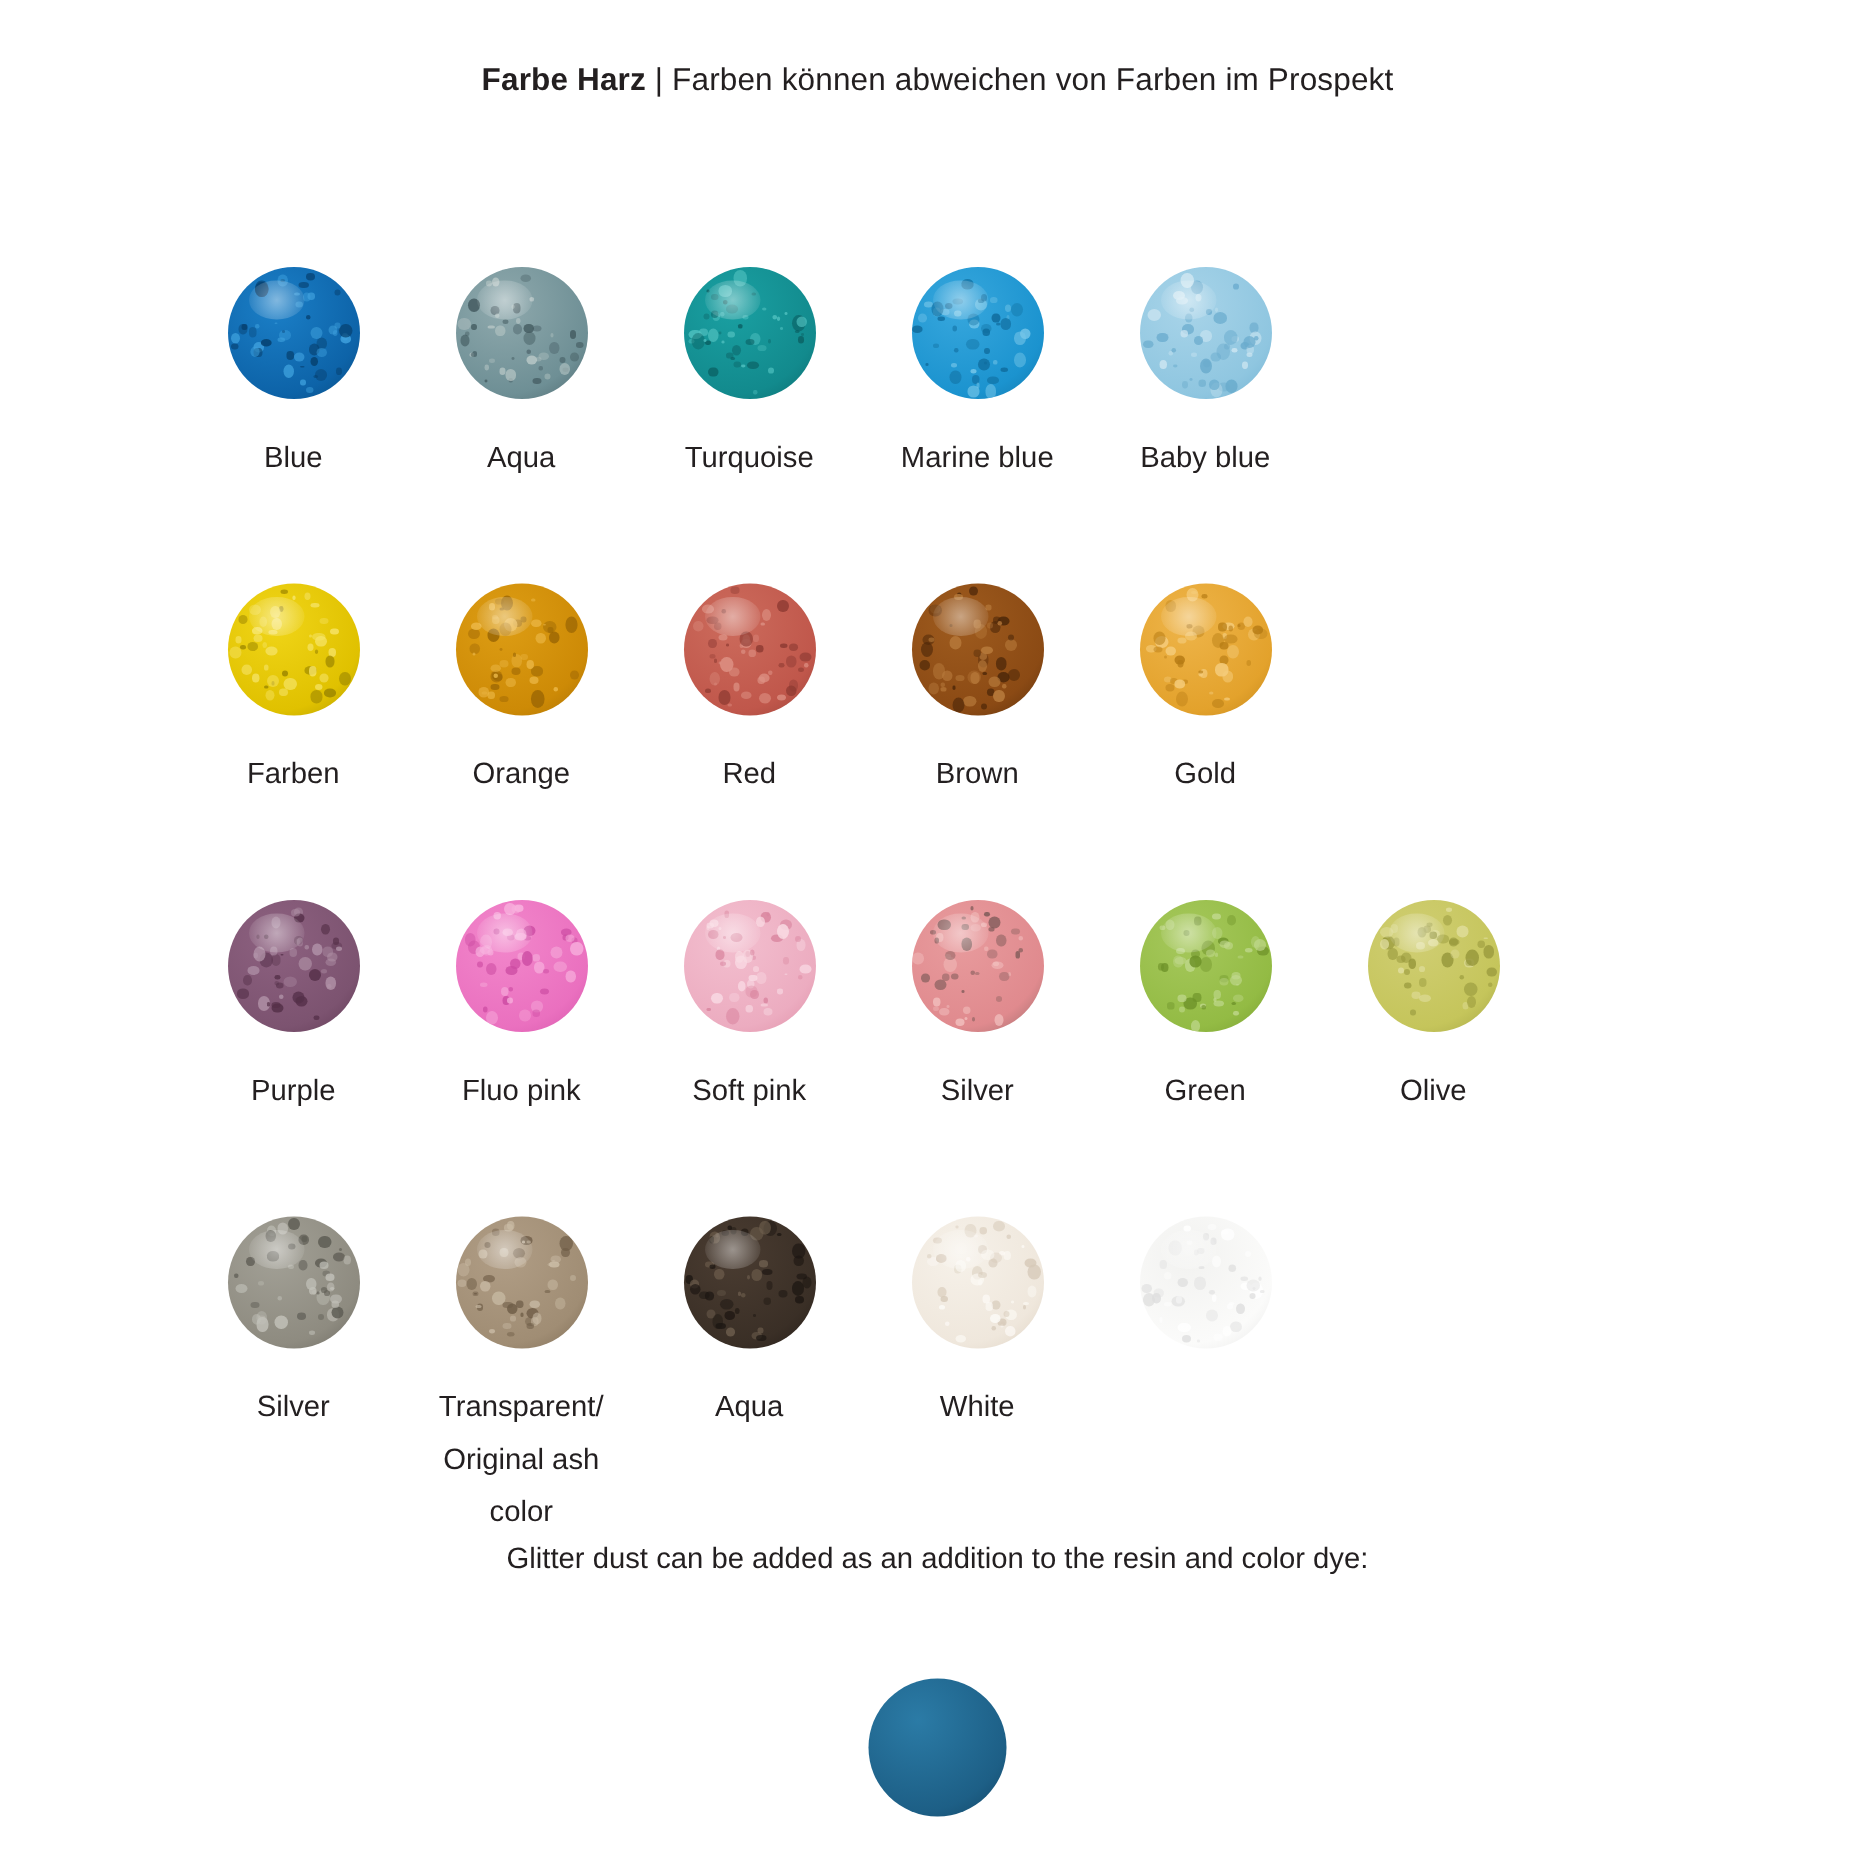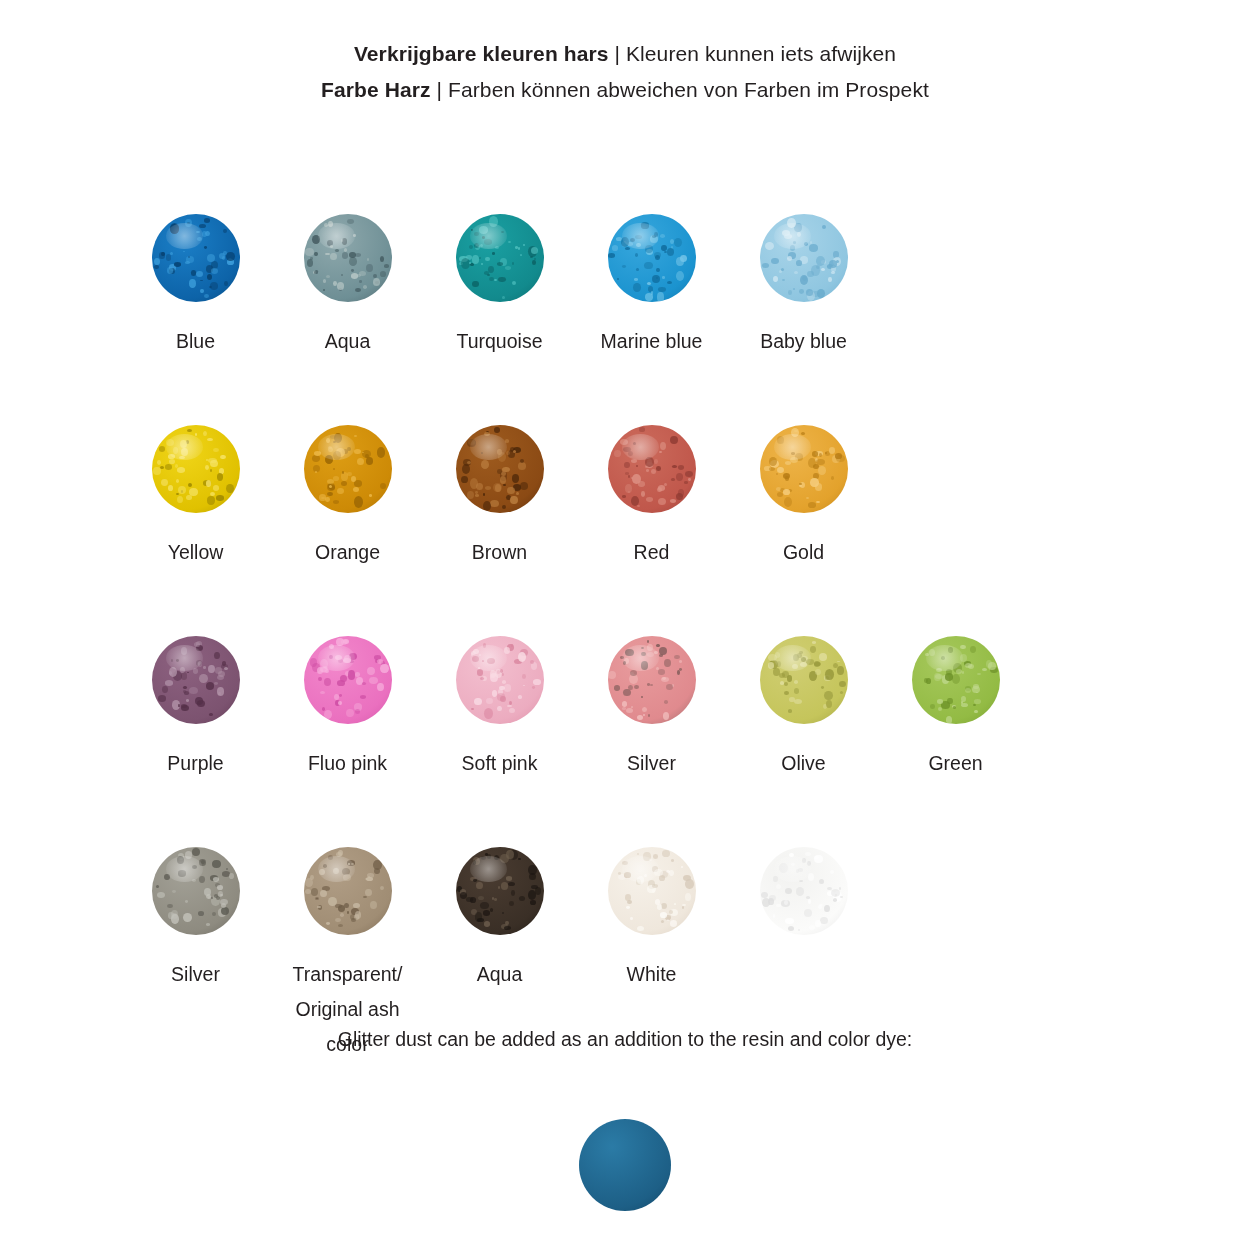--- a/index.html
+++ b/index.html
@@ -100,23 +100,20 @@
     height: 92px;
     border-radius: 50%;
     position: relative;
     overflow: hidden;
   }
 </style>
 </head>
 <body>
 
 <div class="header">
-  <div class="header-line">
-    <span class="bold">Verkrijgbare kleuren hars</span><span class="sep"> | </span><span>Kleuren kunnen iets afwijken</span>
-  </div>
   <div class="header-line">
     <span class="bold">Farbe Harz</span><span class="sep"> | </span><span>Farben können abweichen von Farben im Prospekt</span>
   </div>
 </div>
 
 <div class="grid">
   <div class="row" id="row-0">
       <div class="cell">
         <div class="swatch-wrap">
           <div class="swatch" style="background: radial-gradient(circle at 36% 30%, rgb(27, 127, 199), rgb(13, 99, 168) 70%, rgb(6, 64, 111) 112%);">
@@ -435,21 +432,21 @@
             <span class="speck" style="width: 8.9px; height: 8.6px; left: 37.7px; top: 62.6px; background: rgb(246, 228, 105); opacity: 0.68;"></span>
             <span class="speck" style="width: 5.9px; height: 7.1px; left: 25.3px; top: 70.8px; background: rgb(246, 228, 105); opacity: 0.45;"></span>
             <span class="speck" style="width: 7.9px; height: 9.5px; left: 74.4px; top: 58.9px; background: rgb(156, 135, 0); opacity: 0.62;"></span>
             <span class="speck" style="width: 5.9px; height: 3.8px; left: 27.2px; top: 30.5px; background: rgb(246, 228, 105); opacity: 0.8;"></span>
             <span class="speck" style="width: 7.3px; height: 8.9px; left: 28.3px; top: 14.5px; background: rgb(246, 228, 105); opacity: 0.6;"></span>
             <span class="speck" style="width: 6.7px; height: 4.7px; left: 16.9px; top: 29px; background: rgb(246, 228, 105); opacity: 0.85;"></span>
             <span class="speck" style="width: 5.2px; height: 3.3px; left: 35.6px; top: 4.1px; background: rgb(156, 135, 0); opacity: 0.72;"></span>
             <span class="speck" style="width: 36.96px; height: 26.4px; left: 14.08px; top: 8.8px; background: radial-gradient(circle, rgba(255, 255, 255, 0.45), rgba(255, 255, 255, 0));"></span>
           </div>
         </div>
-        <div class="label">Yellow</div>
+        <div class="label">Farben</div>
       </div>
       <div class="cell">
         <div class="swatch-wrap">
           <div class="swatch" style="background: radial-gradient(circle at 36% 30%, rgb(221, 157, 20), rgb(205, 138, 6) 70%, rgb(154, 101, 4) 112%);">
             <span class="speck" style="width: 8.8px; height: 8.1px; left: 58.9px; top: 24.6px; background: rgb(154, 101, 4); opacity: 0.45;"></span>
             <span class="speck" style="width: 4.2px; height: 4.8px; left: 21.9px; top: 71.8px; background: rgb(236, 184, 72); opacity: 0.64;"></span>
             <span class="speck" style="width: 2.8px; height: 1.8px; left: 58px; top: 26.6px; background: rgb(236, 184, 72); opacity: 0.56;"></span>
             <span class="speck" style="width: 8.8px; height: 11px; left: 73.2px; top: 21.8px; background: rgb(154, 101, 4); opacity: 0.73;"></span>
             <span class="speck" style="width: 8.5px; height: 6.4px; left: 50.1px; top: 55.3px; background: rgb(154, 101, 4); opacity: 0.56;"></span>
             <span class="speck" style="width: 7px; height: 7.7px; left: 9.5px; top: 39.5px; background: rgb(154, 101, 4); opacity: 0.4;"></span>
@@ -493,20 +490,74 @@
             <span class="speck" style="width: 5.8px; height: 5.9px; left: 76.8px; top: 58.1px; background: rgb(154, 101, 4); opacity: 0.48;"></span>
             <span class="speck" style="width: 4.3px; height: 4.3px; left: 43.9px; top: 46.7px; background: rgb(236, 184, 72); opacity: 0.38;"></span>
             <span class="speck" style="width: 3.7px; height: 4.4px; left: 43.9px; top: 21.9px; background: rgb(154, 101, 4); opacity: 0.58;"></span>
             <span class="speck" style="width: 36.96px; height: 26.4px; left: 14.08px; top: 8.8px; background: radial-gradient(circle, rgba(255, 255, 255, 0.45), rgba(255, 255, 255, 0));"></span>
           </div>
         </div>
         <div class="label">Orange</div>
       </div>
       <div class="cell">
         <div class="swatch-wrap">
+          <div class="swatch" style="background: radial-gradient(circle at 36% 30%, rgb(204, 107, 92), rgb(192, 87, 75) 70%, rgb(141, 58, 50) 112%);">
+            <span class="speck" style="width: 3px; height: 3.5px; left: 25px; top: 16.5px; background: rgb(141, 58, 50); opacity: 0.72;"></span>
+            <span class="speck" style="width: 4.6px; height: 5px; left: 49.6px; top: 62.4px; background: rgb(221, 145, 132); opacity: 0.69;"></span>
+            <span class="speck" style="width: 6.1px; height: 4.3px; left: 31.5px; top: 2.3px; background: rgb(141, 58, 50); opacity: 0.4;"></span>
+            <span class="speck" style="width: 7.6px; height: 8px; left: 68.4px; top: 48.2px; background: rgb(141, 58, 50); opacity: 0.47;"></span>
+            <span class="speck" style="width: 7.9px; height: 5.4px; left: 38.1px; top: 71.8px; background: rgb(221, 145, 132); opacity: 0.53;"></span>
+            <span class="speck" style="width: 7.4px; height: 4.9px; left: 15.8px; top: 21.7px; background: rgb(141, 58, 50); opacity: 0.47;"></span>
+            <span class="speck" style="width: 8.1px; height: 6.4px; left: 77.6px; top: 46.1px; background: rgb(141, 58, 50); opacity: 0.65;"></span>
+            <span class="speck" style="width: 5px; height: 3.4px; left: 64.4px; top: 39.5px; background: rgb(141, 58, 50); opacity: 0.83;"></span>
+            <span class="speck" style="width: 6.7px; height: 7px; left: 68.8px; top: 68.2px; background: rgb(141, 58, 50); opacity: 0.73;"></span>
+            <span class="speck" style="width: 7.6px; height: 6.8px; left: 38px; top: 36.5px; background: rgb(221, 145, 132); opacity: 0.78;"></span>
+            <span class="speck" style="width: 5.2px; height: 5.4px; left: 20.8px; top: 25.7px; background: rgb(141, 58, 50); opacity: 0.43;"></span>
+            <span class="speck" style="width: 2px; height: 1.6px; left: 28.2px; top: 40.1px; background: rgb(141, 58, 50); opacity: 0.68;"></span>
+            <span class="speck" style="width: 2.7px; height: 2.2px; left: 29.8px; top: 80.1px; background: rgb(221, 145, 132); opacity: 0.45;"></span>
+            <span class="speck" style="width: 6.5px; height: 5.4px; left: 30.7px; top: 56.4px; background: rgb(221, 145, 132); opacity: 0.55;"></span>
+            <span class="speck" style="width: 3px; height: 3px; left: 37.1px; top: 39.7px; background: rgb(221, 145, 132); opacity: 0.58;"></span>
+            <span class="speck" style="width: 4px; height: 3.9px; left: 63.7px; top: 52.5px; background: rgb(141, 58, 50); opacity: 0.6;"></span>
+            <span class="speck" style="width: 7.4px; height: 5.6px; left: 50px; top: 60px; background: rgb(221, 145, 132); opacity: 0.76;"></span>
+            <span class="speck" style="width: 5.7px; height: 3.9px; left: 23.6px; top: 34.1px; background: rgb(221, 145, 132); opacity: 0.78;"></span>
+            <span class="speck" style="width: 6.4px; height: 5.2px; left: 70.3px; top: 39.6px; background: rgb(141, 58, 50); opacity: 0.62;"></span>
+            <span class="speck" style="width: 6.9px; height: 6.7px; left: 6.4px; top: 25.1px; background: rgb(221, 145, 132); opacity: 0.38;"></span>
+            <span class="speck" style="width: 3.4px; height: 2.9px; left: 38.6px; top: 43.7px; background: rgb(221, 145, 132); opacity: 0.67;"></span>
+            <span class="speck" style="width: 8.1px; height: 9.5px; left: 23.4px; top: 71.4px; background: rgb(141, 58, 50); opacity: 0.72;"></span>
+            <span class="speck" style="width: 3.7px; height: 2.5px; left: 14.5px; top: 70.1px; background: rgb(141, 58, 50); opacity: 0.71;"></span>
+            <span class="speck" style="width: 4.8px; height: 4.4px; left: 48.6px; top: 41.3px; background: rgb(141, 58, 50); opacity: 0.82;"></span>
+            <span class="speck" style="width: 5.1px; height: 6.2px; left: 39.9px; top: 33.7px; background: rgb(221, 145, 132); opacity: 0.66;"></span>
+            <span class="speck" style="width: 2.7px; height: 2.7px; left: 20px; top: 50.3px; background: rgb(141, 58, 50); opacity: 0.57;"></span>
+            <span class="speck" style="width: 8.9px; height: 10.2px; left: 24.7px; top: 48.7px; background: rgb(221, 145, 132); opacity: 0.85;"></span>
+            <span class="speck" style="width: 8.2px; height: 7.2px; left: 50px; top: 72.8px; background: rgb(221, 145, 132); opacity: 0.6;"></span>
+            <span class="speck" style="width: 2.1px; height: 2px; left: 23.8px; top: 51.8px; background: rgb(221, 145, 132); opacity: 0.58;"></span>
+            <span class="speck" style="width: 3.5px; height: 2.7px; left: 76.5px; top: 56.4px; background: rgb(141, 58, 50); opacity: 0.57;"></span>
+            <span class="speck" style="width: 4px; height: 4.5px; left: 46.1px; top: 34.1px; background: rgb(221, 145, 132); opacity: 0.36;"></span>
+            <span class="speck" style="width: 8.3px; height: 9.9px; left: 37.9px; top: 31.7px; background: rgb(141, 58, 50); opacity: 0.62;"></span>
+            <span class="speck" style="width: 4.5px; height: 5.5px; left: 33.4px; top: 66.3px; background: rgb(221, 145, 132); opacity: 0.72;"></span>
+            <span class="speck" style="width: 2.7px; height: 3px; left: 56.6px; top: 57.8px; background: rgb(221, 145, 132); opacity: 0.57;"></span>
+            <span class="speck" style="width: 8.7px; height: 6.3px; left: 12.3px; top: 13.6px; background: rgb(221, 145, 132); opacity: 0.7;"></span>
+            <span class="speck" style="width: 2.5px; height: 2.3px; left: 51.7px; top: 25.5px; background: rgb(221, 145, 132); opacity: 0.79;"></span>
+            <span class="speck" style="width: 6.1px; height: 7.9px; left: 52.2px; top: 17.2px; background: rgb(221, 145, 132); opacity: 0.64;"></span>
+            <span class="speck" style="width: 2.5px; height: 2.9px; left: 80.9px; top: 53.4px; background: rgb(221, 145, 132); opacity: 0.71;"></span>
+            <span class="speck" style="width: 4.3px; height: 2.9px; left: 17.3px; top: 47.3px; background: rgb(141, 58, 50); opacity: 0.36;"></span>
+            <span class="speck" style="width: 2.1px; height: 2.5px; left: 20px; top: 65.9px; background: rgb(221, 145, 132); opacity: 0.36;"></span>
+            <span class="speck" style="width: 6.7px; height: 8.1px; left: 70.1px; top: 63.7px; background: rgb(141, 58, 50); opacity: 0.43;"></span>
+            <span class="speck" style="width: 7.2px; height: 9.3px; left: 17.3px; top: 58.6px; background: rgb(221, 145, 132); opacity: 0.35;"></span>
+            <span class="speck" style="width: 6.7px; height: 4.4px; left: 62.3px; top: 73.6px; background: rgb(221, 145, 132); opacity: 0.77;"></span>
+            <span class="speck" style="width: 5.3px; height: 6px; left: 16.9px; top: 37.2px; background: rgb(141, 58, 50); opacity: 0.49;"></span>
+            <span class="speck" style="width: 5.6px; height: 5px; left: 43.4px; top: 43.5px; background: rgb(221, 145, 132); opacity: 0.6;"></span>
+            <span class="speck" style="width: 8px; height: 8.5px; left: 62.1px; top: 10.5px; background: rgb(141, 58, 50); opacity: 0.8;"></span>
+            <span class="speck" style="width: 36.96px; height: 26.4px; left: 14.08px; top: 8.8px; background: radial-gradient(circle, rgba(255, 255, 255, 0.45), rgba(255, 255, 255, 0));"></span>
+          </div>
+        </div>
+        <div class="label">Red</div>
+      </div>
+      <div class="cell">
+        <div class="swatch-wrap">
           <div class="swatch" style="background: radial-gradient(circle at 36% 30%, rgb(158, 91, 30), rgb(139, 74, 20) 70%, rgb(75, 38, 8) 112%);">
             <span class="speck" style="width: 7.1px; height: 8.4px; left: 56px; top: 49.3px; background: rgb(75, 38, 8); opacity: 0.73;"></span>
             <span class="speck" style="width: 4.3px; height: 3.4px; left: 49px; top: 14.3px; background: rgb(185, 124, 61); opacity: 0.65;"></span>
             <span class="speck" style="width: 2.6px; height: 2.4px; left: 27px; top: 68.2px; background: rgb(75, 38, 8); opacity: 0.8;"></span>
             <span class="speck" style="width: 7.9px; height: 10.2px; left: 44.1px; top: 45.9px; background: rgb(75, 38, 8); opacity: 0.38;"></span>
             <span class="speck" style="width: 8.8px; height: 7px; left: 57.1px; top: 59px; background: rgb(75, 38, 8); opacity: 0.82;"></span>
             <span class="speck" style="width: 7.6px; height: 7.9px; left: 20px; top: 57.6px; background: rgb(185, 124, 61); opacity: 0.6;"></span>
             <span class="speck" style="width: 5.1px; height: 4.7px; left: 45.4px; top: 46.1px; background: rgb(185, 124, 61); opacity: 0.63;"></span>
             <span class="speck" style="width: 6px; height: 6.4px; left: 38.2px; top: 1.6px; background: rgb(75, 38, 8); opacity: 0.72;"></span>
             <span class="speck" style="width: 8.7px; height: 7.3px; left: 34.9px; top: 74.5px; background: rgb(185, 124, 61); opacity: 0.66;"></span>
@@ -547,74 +598,20 @@
             <span class="speck" style="width: 2.5px; height: 2.5px; left: 47.8px; top: 58.7px; background: rgb(75, 38, 8); opacity: 0.78;"></span>
             <span class="speck" style="width: 3.5px; height: 3.5px; left: 57.3px; top: 24.5px; background: rgb(185, 124, 61); opacity: 0.76;"></span>
             <span class="speck" style="width: 9px; height: 8.6px; left: 11.2px; top: 13.9px; background: rgb(75, 38, 8); opacity: 0.38;"></span>
             <span class="speck" style="width: 36.96px; height: 26.4px; left: 14.08px; top: 8.8px; background: radial-gradient(circle, rgba(255, 255, 255, 0.45), rgba(255, 255, 255, 0));"></span>
           </div>
         </div>
         <div class="label">Brown</div>
       </div>
       <div class="cell">
         <div class="swatch-wrap">
-          <div class="swatch" style="background: radial-gradient(circle at 36% 30%, rgb(204, 107, 92), rgb(192, 87, 75) 70%, rgb(141, 58, 50) 112%);">
-            <span class="speck" style="width: 3px; height: 3.5px; left: 25px; top: 16.5px; background: rgb(141, 58, 50); opacity: 0.72;"></span>
-            <span class="speck" style="width: 4.6px; height: 5px; left: 49.6px; top: 62.4px; background: rgb(221, 145, 132); opacity: 0.69;"></span>
-            <span class="speck" style="width: 6.1px; height: 4.3px; left: 31.5px; top: 2.3px; background: rgb(141, 58, 50); opacity: 0.4;"></span>
-            <span class="speck" style="width: 7.6px; height: 8px; left: 68.4px; top: 48.2px; background: rgb(141, 58, 50); opacity: 0.47;"></span>
-            <span class="speck" style="width: 7.9px; height: 5.4px; left: 38.1px; top: 71.8px; background: rgb(221, 145, 132); opacity: 0.53;"></span>
-            <span class="speck" style="width: 7.4px; height: 4.9px; left: 15.8px; top: 21.7px; background: rgb(141, 58, 50); opacity: 0.47;"></span>
-            <span class="speck" style="width: 8.1px; height: 6.4px; left: 77.6px; top: 46.1px; background: rgb(141, 58, 50); opacity: 0.65;"></span>
-            <span class="speck" style="width: 5px; height: 3.4px; left: 64.4px; top: 39.5px; background: rgb(141, 58, 50); opacity: 0.83;"></span>
-            <span class="speck" style="width: 6.7px; height: 7px; left: 68.8px; top: 68.2px; background: rgb(141, 58, 50); opacity: 0.73;"></span>
-            <span class="speck" style="width: 7.6px; height: 6.8px; left: 38px; top: 36.5px; background: rgb(221, 145, 132); opacity: 0.78;"></span>
-            <span class="speck" style="width: 5.2px; height: 5.4px; left: 20.8px; top: 25.7px; background: rgb(141, 58, 50); opacity: 0.43;"></span>
-            <span class="speck" style="width: 2px; height: 1.6px; left: 28.2px; top: 40.1px; background: rgb(141, 58, 50); opacity: 0.68;"></span>
-            <span class="speck" style="width: 2.7px; height: 2.2px; left: 29.8px; top: 80.1px; background: rgb(221, 145, 132); opacity: 0.45;"></span>
-            <span class="speck" style="width: 6.5px; height: 5.4px; left: 30.7px; top: 56.4px; background: rgb(221, 145, 132); opacity: 0.55;"></span>
-            <span class="speck" style="width: 3px; height: 3px; left: 37.1px; top: 39.7px; background: rgb(221, 145, 132); opacity: 0.58;"></span>
-            <span class="speck" style="width: 4px; height: 3.9px; left: 63.7px; top: 52.5px; background: rgb(141, 58, 50); opacity: 0.6;"></span>
-            <span class="speck" style="width: 7.4px; height: 5.6px; left: 50px; top: 60px; background: rgb(221, 145, 132); opacity: 0.76;"></span>
-            <span class="speck" style="width: 5.7px; height: 3.9px; left: 23.6px; top: 34.1px; background: rgb(221, 145, 132); opacity: 0.78;"></span>
-            <span class="speck" style="width: 6.4px; height: 5.2px; left: 70.3px; top: 39.6px; background: rgb(141, 58, 50); opacity: 0.62;"></span>
-            <span class="speck" style="width: 6.9px; height: 6.7px; left: 6.4px; top: 25.1px; background: rgb(221, 145, 132); opacity: 0.38;"></span>
-            <span class="speck" style="width: 3.4px; height: 2.9px; left: 38.6px; top: 43.7px; background: rgb(221, 145, 132); opacity: 0.67;"></span>
-            <span class="speck" style="width: 8.1px; height: 9.5px; left: 23.4px; top: 71.4px; background: rgb(141, 58, 50); opacity: 0.72;"></span>
-            <span class="speck" style="width: 3.7px; height: 2.5px; left: 14.5px; top: 70.1px; background: rgb(141, 58, 50); opacity: 0.71;"></span>
-            <span class="speck" style="width: 4.8px; height: 4.4px; left: 48.6px; top: 41.3px; background: rgb(141, 58, 50); opacity: 0.82;"></span>
-            <span class="speck" style="width: 5.1px; height: 6.2px; left: 39.9px; top: 33.7px; background: rgb(221, 145, 132); opacity: 0.66;"></span>
-            <span class="speck" style="width: 2.7px; height: 2.7px; left: 20px; top: 50.3px; background: rgb(141, 58, 50); opacity: 0.57;"></span>
-            <span class="speck" style="width: 8.9px; height: 10.2px; left: 24.7px; top: 48.7px; background: rgb(221, 145, 132); opacity: 0.85;"></span>
-            <span class="speck" style="width: 8.2px; height: 7.2px; left: 50px; top: 72.8px; background: rgb(221, 145, 132); opacity: 0.6;"></span>
-            <span class="speck" style="width: 2.1px; height: 2px; left: 23.8px; top: 51.8px; background: rgb(221, 145, 132); opacity: 0.58;"></span>
-            <span class="speck" style="width: 3.5px; height: 2.7px; left: 76.5px; top: 56.4px; background: rgb(141, 58, 50); opacity: 0.57;"></span>
-            <span class="speck" style="width: 4px; height: 4.5px; left: 46.1px; top: 34.1px; background: rgb(221, 145, 132); opacity: 0.36;"></span>
-            <span class="speck" style="width: 8.3px; height: 9.9px; left: 37.9px; top: 31.7px; background: rgb(141, 58, 50); opacity: 0.62;"></span>
-            <span class="speck" style="width: 4.5px; height: 5.5px; left: 33.4px; top: 66.3px; background: rgb(221, 145, 132); opacity: 0.72;"></span>
-            <span class="speck" style="width: 2.7px; height: 3px; left: 56.6px; top: 57.8px; background: rgb(221, 145, 132); opacity: 0.57;"></span>
-            <span class="speck" style="width: 8.7px; height: 6.3px; left: 12.3px; top: 13.6px; background: rgb(221, 145, 132); opacity: 0.7;"></span>
-            <span class="speck" style="width: 2.5px; height: 2.3px; left: 51.7px; top: 25.5px; background: rgb(221, 145, 132); opacity: 0.79;"></span>
-            <span class="speck" style="width: 6.1px; height: 7.9px; left: 52.2px; top: 17.2px; background: rgb(221, 145, 132); opacity: 0.64;"></span>
-            <span class="speck" style="width: 2.5px; height: 2.9px; left: 80.9px; top: 53.4px; background: rgb(221, 145, 132); opacity: 0.71;"></span>
-            <span class="speck" style="width: 4.3px; height: 2.9px; left: 17.3px; top: 47.3px; background: rgb(141, 58, 50); opacity: 0.36;"></span>
-            <span class="speck" style="width: 2.1px; height: 2.5px; left: 20px; top: 65.9px; background: rgb(221, 145, 132); opacity: 0.36;"></span>
-            <span class="speck" style="width: 6.7px; height: 8.1px; left: 70.1px; top: 63.7px; background: rgb(141, 58, 50); opacity: 0.43;"></span>
-            <span class="speck" style="width: 7.2px; height: 9.3px; left: 17.3px; top: 58.6px; background: rgb(221, 145, 132); opacity: 0.35;"></span>
-            <span class="speck" style="width: 6.7px; height: 4.4px; left: 62.3px; top: 73.6px; background: rgb(221, 145, 132); opacity: 0.77;"></span>
-            <span class="speck" style="width: 5.3px; height: 6px; left: 16.9px; top: 37.2px; background: rgb(141, 58, 50); opacity: 0.49;"></span>
-            <span class="speck" style="width: 5.6px; height: 5px; left: 43.4px; top: 43.5px; background: rgb(221, 145, 132); opacity: 0.6;"></span>
-            <span class="speck" style="width: 8px; height: 8.5px; left: 62.1px; top: 10.5px; background: rgb(141, 58, 50); opacity: 0.8;"></span>
-            <span class="speck" style="width: 36.96px; height: 26.4px; left: 14.08px; top: 8.8px; background: radial-gradient(circle, rgba(255, 255, 255, 0.45), rgba(255, 255, 255, 0));"></span>
-          </div>
-        </div>
-        <div class="label">Red</div>
-      </div>
-      <div class="cell">
-        <div class="swatch-wrap">
           <div class="swatch" style="background: radial-gradient(circle at 36% 30%, rgb(238, 180, 73), rgb(227, 162, 44) 70%, rgb(181, 122, 19) 112%);">
             <span class="speck" style="width: 5px; height: 5px; left: 65.6px; top: 26.1px; background: rgb(181, 122, 19); opacity: 0.42;"></span>
             <span class="speck" style="width: 6.5px; height: 4.6px; left: 4.6px; top: 41.4px; background: rgb(245, 205, 125); opacity: 0.6;"></span>
             <span class="speck" style="width: 6.8px; height: 7.3px; left: 69px; top: 21.8px; background: rgb(245, 205, 125); opacity: 0.55;"></span>
             <span class="speck" style="width: 5.4px; height: 3.9px; left: 16.4px; top: 62.3px; background: rgb(245, 205, 125); opacity: 0.38;"></span>
             <span class="speck" style="width: 3.8px; height: 2.5px; left: 34.6px; top: 4.5px; background: rgb(245, 205, 125); opacity: 0.51;"></span>
             <span class="speck" style="width: 8.8px; height: 7.9px; left: 10.3px; top: 35.2px; background: rgb(245, 205, 125); opacity: 0.83;"></span>
             <span class="speck" style="width: 5.7px; height: 5.4px; left: 53.9px; top: 38.5px; background: rgb(181, 122, 19); opacity: 0.73;"></span>
             <span class="speck" style="width: 7.1px; height: 6px; left: 23.3px; top: 47.9px; background: rgb(181, 122, 19); opacity: 0.83;"></span>
             <span class="speck" style="width: 3.8px; height: 2.4px; left: 31.4px; top: 27.2px; background: rgb(181, 122, 19); opacity: 0.79;"></span>
@@ -874,20 +871,74 @@
             <span class="speck" style="width: 2.9px; height: 2.6px; left: 42.9px; top: 47.5px; background: rgb(125, 90, 88); opacity: 0.43;"></span>
             <span class="speck" style="width: 4.1px; height: 3.9px; left: 48.9px; top: 7.5px; background: rgb(125, 90, 88); opacity: 0.85;"></span>
             <span class="speck" style="width: 2.6px; height: 2.9px; left: 35.2px; top: 77.6px; background: rgb(242, 191, 190); opacity: 0.78;"></span>
             <span class="speck" style="width: 36.96px; height: 26.4px; left: 14.08px; top: 8.8px; background: radial-gradient(circle, rgba(255, 255, 255, 0.45), rgba(255, 255, 255, 0));"></span>
           </div>
         </div>
         <div class="label">Silver</div>
       </div>
       <div class="cell">
         <div class="swatch-wrap">
+          <div class="swatch" style="background: radial-gradient(circle at 36% 30%, rgb(166, 200, 92), rgb(147, 187, 68) 70%, rgb(109, 146, 41) 112%);">
+            <span class="speck" style="width: 4.4px; height: 5.5px; left: 36.9px; top: 11.4px; background: rgb(109, 146, 41); opacity: 0.73;"></span>
+            <span class="speck" style="width: 6.3px; height: 4.8px; left: 53.3px; top: 50.4px; background: rgb(109, 146, 41); opacity: 0.38;"></span>
+            <span class="speck" style="width: 7.8px; height: 7.2px; left: 60.4px; top: 49.9px; background: rgb(195, 218, 146); opacity: 0.61;"></span>
+            <span class="speck" style="width: 4px; height: 2.8px; left: 40.3px; top: 69.2px; background: rgb(195, 218, 146); opacity: 0.72;"></span>
+            <span class="speck" style="width: 8.6px; height: 7.2px; left: 29.8px; top: 65.4px; background: rgb(109, 146, 41); opacity: 0.79;"></span>
+            <span class="speck" style="width: 7.5px; height: 8.6px; left: 30.1px; top: 39.3px; background: rgb(195, 218, 146); opacity: 0.71;"></span>
+            <span class="speck" style="width: 4.4px; height: 4.9px; left: 12.2px; top: 41.8px; background: rgb(109, 146, 41); opacity: 0.62;"></span>
+            <span class="speck" style="width: 3px; height: 2.3px; left: 61.4px; top: 67.6px; background: rgb(109, 146, 41); opacity: 0.78;"></span>
+            <span class="speck" style="width: 6.2px; height: 7.7px; left: 34.6px; top: 80.1px; background: rgb(195, 218, 146); opacity: 0.68;"></span>
+            <span class="speck" style="width: 4.1px; height: 3.7px; left: 29.5px; top: 20px; background: rgb(109, 146, 41); opacity: 0.77;"></span>
+            <span class="speck" style="width: 6.6px; height: 5.2px; left: 61.1px; top: 48.2px; background: rgb(195, 218, 146); opacity: 0.57;"></span>
+            <span class="speck" style="width: 8.4px; height: 7.3px; left: 33.5px; top: 37.4px; background: rgb(109, 146, 41); opacity: 0.85;"></span>
+            <span class="speck" style="width: 5.7px; height: 4.7px; left: 48.6px; top: 8.5px; background: rgb(195, 218, 146); opacity: 0.77;"></span>
+            <span class="speck" style="width: 6.1px; height: 7.4px; left: 17.2px; top: 12.5px; background: rgb(195, 218, 146); opacity: 0.51;"></span>
+            <span class="speck" style="width: 6.6px; height: 4px; left: 49.9px; top: 67.2px; background: rgb(195, 218, 146); opacity: 0.66;"></span>
+            <span class="speck" style="width: 6.9px; height: 4.7px; left: 62.7px; top: 63.4px; background: rgb(195, 218, 146); opacity: 0.39;"></span>
+            <span class="speck" style="width: 2px; height: 1.4px; left: 64.1px; top: 56.1px; background: rgb(195, 218, 146); opacity: 0.58;"></span>
+            <span class="speck" style="width: 7.8px; height: 6.4px; left: 78.3px; top: 30.6px; background: rgb(109, 146, 41); opacity: 0.73;"></span>
+            <span class="speck" style="width: 7.9px; height: 5.2px; left: 52.1px; top: 25.2px; background: rgb(109, 146, 41); opacity: 0.82;"></span>
+            <span class="speck" style="width: 3.3px; height: 2.1px; left: 65.8px; top: 36.5px; background: rgb(195, 218, 146); opacity: 0.41;"></span>
+            <span class="speck" style="width: 5px; height: 5.7px; left: 14.2px; top: 42.2px; background: rgb(109, 146, 41); opacity: 0.79;"></span>
+            <span class="speck" style="width: 8.1px; height: 9.6px; left: 40.2px; top: 38.4px; background: rgb(109, 146, 41); opacity: 0.4;"></span>
+            <span class="speck" style="width: 8.9px; height: 9.8px; left: 41.2px; top: 26.9px; background: rgb(109, 146, 41); opacity: 0.51;"></span>
+            <span class="speck" style="width: 2.5px; height: 2.6px; left: 50.3px; top: 35.4px; background: rgb(195, 218, 146); opacity: 0.53;"></span>
+            <span class="speck" style="width: 6.1px; height: 4.7px; left: 24.5px; top: 31.6px; background: rgb(195, 218, 146); opacity: 0.71;"></span>
+            <span class="speck" style="width: 4.3px; height: 4.2px; left: 26.6px; top: 71.3px; background: rgb(195, 218, 146); opacity: 0.55;"></span>
+            <span class="speck" style="width: 6.5px; height: 6.5px; left: 34px; top: 32.6px; background: rgb(109, 146, 41); opacity: 0.55;"></span>
+            <span class="speck" style="width: 6.3px; height: 7.1px; left: 58.5px; top: 9.5px; background: rgb(109, 146, 41); opacity: 0.4;"></span>
+            <span class="speck" style="width: 3.6px; height: 3.9px; left: 13.9px; top: 16.5px; background: rgb(195, 218, 146); opacity: 0.64;"></span>
+            <span class="speck" style="width: 5.4px; height: 4.9px; left: 53.9px; top: 52.1px; background: rgb(195, 218, 146); opacity: 0.4;"></span>
+            <span class="speck" style="width: 7px; height: 8.1px; left: 48.1px; top: 18.3px; background: rgb(195, 218, 146); opacity: 0.41;"></span>
+            <span class="speck" style="width: 8.7px; height: 5.6px; left: 23px; top: 37.8px; background: rgb(195, 218, 146); opacity: 0.53;"></span>
+            <span class="speck" style="width: 5.5px; height: 4.2px; left: 18.3px; top: 68.4px; background: rgb(109, 146, 41); opacity: 0.43;"></span>
+            <span class="speck" style="width: 6.3px; height: 8.1px; left: 22.9px; top: 37px; background: rgb(195, 218, 146); opacity: 0.39;"></span>
+            <span class="speck" style="width: 5.3px; height: 6.7px; left: 49.6px; top: 59.6px; background: rgb(195, 218, 146); opacity: 0.58;"></span>
+            <span class="speck" style="width: 6.6px; height: 4.9px; left: 25.4px; top: 62.8px; background: rgb(195, 218, 146); opacity: 0.68;"></span>
+            <span class="speck" style="width: 3.2px; height: 2.3px; left: 41.4px; top: 70.3px; background: rgb(109, 146, 41); opacity: 0.65;"></span>
+            <span class="speck" style="width: 7px; height: 5.3px; left: 53.4px; top: 27.2px; background: rgb(195, 218, 146); opacity: 0.57;"></span>
+            <span class="speck" style="width: 8.4px; height: 8.1px; left: 76px; top: 25.8px; background: rgb(195, 218, 146); opacity: 0.64;"></span>
+            <span class="speck" style="width: 5.3px; height: 6.8px; left: 35.9px; top: 61.6px; background: rgb(109, 146, 41); opacity: 0.67;"></span>
+            <span class="speck" style="width: 5.7px; height: 4.9px; left: 56.7px; top: 28px; background: rgb(195, 218, 146); opacity: 0.59;"></span>
+            <span class="speck" style="width: 6px; height: 7.6px; left: 74.4px; top: 24.4px; background: rgb(195, 218, 146); opacity: 0.36;"></span>
+            <span class="speck" style="width: 3.3px; height: 3.4px; left: 62.8px; top: 73.6px; background: rgb(195, 218, 146); opacity: 0.75;"></span>
+            <span class="speck" style="width: 2.1px; height: 2.5px; left: 49.1px; top: 65.3px; background: rgb(195, 218, 146); opacity: 0.7;"></span>
+            <span class="speck" style="width: 5.3px; height: 3.5px; left: 70.2px; top: 31.9px; background: rgb(195, 218, 146); opacity: 0.71;"></span>
+            <span class="speck" style="width: 6.3px; height: 5.3px; left: 44.7px; top: 33px; background: rgb(195, 218, 146); opacity: 0.52;"></span>
+            <span class="speck" style="width: 36.96px; height: 26.4px; left: 14.08px; top: 8.8px; background: radial-gradient(circle, rgba(255, 255, 255, 0.45), rgba(255, 255, 255, 0));"></span>
+          </div>
+        </div>
+        <div class="label">Green</div>
+      </div>
+      <div class="cell">
+        <div class="swatch-wrap">
           <div class="swatch" style="background: radial-gradient(circle at 36% 30%, rgb(208, 206, 115), rgb(197, 197, 91) 70%, rgb(149, 150, 58) 112%);">
             <span class="speck" style="width: 8.6px; height: 5.4px; left: 34.2px; top: 63px; background: rgb(225, 223, 160); opacity: 0.59;"></span>
             <span class="speck" style="width: 3.5px; height: 3.4px; left: 61.4px; top: 49.5px; background: rgb(149, 150, 58); opacity: 0.61;"></span>
             <span class="speck" style="width: 3px; height: 2.2px; left: 37.8px; top: 18.4px; background: rgb(225, 223, 160); opacity: 0.36;"></span>
             <span class="speck" style="width: 4.2px; height: 5px; left: 63.4px; top: 67.9px; background: rgb(225, 223, 160); opacity: 0.44;"></span>
             <span class="speck" style="width: 3.1px; height: 3.2px; left: 80px; top: 55.1px; background: rgb(149, 150, 58); opacity: 0.51;"></span>
             <span class="speck" style="width: 6.7px; height: 4.1px; left: 54.7px; top: 25.7px; background: rgb(149, 150, 58); opacity: 0.59;"></span>
             <span class="speck" style="width: 6.8px; height: 8.5px; left: 77.6px; top: 30.1px; background: rgb(149, 150, 58); opacity: 0.73;"></span>
             <span class="speck" style="width: 7.5px; height: 7.3px; left: 22.4px; top: 35.1px; background: rgb(149, 150, 58); opacity: 0.54;"></span>
             <span class="speck" style="width: 6.4px; height: 6.5px; left: 42.3px; top: 19.9px; background: rgb(225, 223, 160); opacity: 0.52;"></span>
@@ -926,74 +977,20 @@
             <span class="speck" style="width: 6.3px; height: 6.7px; left: 8.6px; top: 26.3px; background: rgb(225, 223, 160); opacity: 0.74;"></span>
             <span class="speck" style="width: 5.5px; height: 5px; left: 37px; top: 16.8px; background: rgb(149, 150, 58); opacity: 0.59;"></span>
             <span class="speck" style="width: 6.9px; height: 8.3px; left: 13.5px; top: 31.5px; background: rgb(149, 150, 58); opacity: 0.59;"></span>
             <span class="speck" style="width: 6.1px; height: 7px; left: 50.9px; top: 9.5px; background: rgb(149, 150, 58); opacity: 0.5;"></span>
             <span class="speck" style="width: 8.9px; height: 7.1px; left: 8.5px; top: 17.9px; background: rgb(225, 223, 160); opacity: 0.52;"></span>
             <span class="speck" style="width: 36.96px; height: 26.4px; left: 14.08px; top: 8.8px; background: radial-gradient(circle, rgba(255, 255, 255, 0.45), rgba(255, 255, 255, 0));"></span>
           </div>
         </div>
         <div class="label">Olive</div>
       </div>
-      <div class="cell">
-        <div class="swatch-wrap">
-          <div class="swatch" style="background: radial-gradient(circle at 36% 30%, rgb(166, 200, 92), rgb(147, 187, 68) 70%, rgb(109, 146, 41) 112%);">
-            <span class="speck" style="width: 4.4px; height: 5.5px; left: 36.9px; top: 11.4px; background: rgb(109, 146, 41); opacity: 0.73;"></span>
-            <span class="speck" style="width: 6.3px; height: 4.8px; left: 53.3px; top: 50.4px; background: rgb(109, 146, 41); opacity: 0.38;"></span>
-            <span class="speck" style="width: 7.8px; height: 7.2px; left: 60.4px; top: 49.9px; background: rgb(195, 218, 146); opacity: 0.61;"></span>
-            <span class="speck" style="width: 4px; height: 2.8px; left: 40.3px; top: 69.2px; background: rgb(195, 218, 146); opacity: 0.72;"></span>
-            <span class="speck" style="width: 8.6px; height: 7.2px; left: 29.8px; top: 65.4px; background: rgb(109, 146, 41); opacity: 0.79;"></span>
-            <span class="speck" style="width: 7.5px; height: 8.6px; left: 30.1px; top: 39.3px; background: rgb(195, 218, 146); opacity: 0.71;"></span>
-            <span class="speck" style="width: 4.4px; height: 4.9px; left: 12.2px; top: 41.8px; background: rgb(109, 146, 41); opacity: 0.62;"></span>
-            <span class="speck" style="width: 3px; height: 2.3px; left: 61.4px; top: 67.6px; background: rgb(109, 146, 41); opacity: 0.78;"></span>
-            <span class="speck" style="width: 6.2px; height: 7.7px; left: 34.6px; top: 80.1px; background: rgb(195, 218, 146); opacity: 0.68;"></span>
-            <span class="speck" style="width: 4.1px; height: 3.7px; left: 29.5px; top: 20px; background: rgb(109, 146, 41); opacity: 0.77;"></span>
-            <span class="speck" style="width: 6.6px; height: 5.2px; left: 61.1px; top: 48.2px; background: rgb(195, 218, 146); opacity: 0.57;"></span>
-            <span class="speck" style="width: 8.4px; height: 7.3px; left: 33.5px; top: 37.4px; background: rgb(109, 146, 41); opacity: 0.85;"></span>
-            <span class="speck" style="width: 5.7px; height: 4.7px; left: 48.6px; top: 8.5px; background: rgb(195, 218, 146); opacity: 0.77;"></span>
-            <span class="speck" style="width: 6.1px; height: 7.4px; left: 17.2px; top: 12.5px; background: rgb(195, 218, 146); opacity: 0.51;"></span>
-            <span class="speck" style="width: 6.6px; height: 4px; left: 49.9px; top: 67.2px; background: rgb(195, 218, 146); opacity: 0.66;"></span>
-            <span class="speck" style="width: 6.9px; height: 4.7px; left: 62.7px; top: 63.4px; background: rgb(195, 218, 146); opacity: 0.39;"></span>
-            <span class="speck" style="width: 2px; height: 1.4px; left: 64.1px; top: 56.1px; background: rgb(195, 218, 146); opacity: 0.58;"></span>
-            <span class="speck" style="width: 7.8px; height: 6.4px; left: 78.3px; top: 30.6px; background: rgb(109, 146, 41); opacity: 0.73;"></span>
-            <span class="speck" style="width: 7.9px; height: 5.2px; left: 52.1px; top: 25.2px; background: rgb(109, 146, 41); opacity: 0.82;"></span>
-            <span class="speck" style="width: 3.3px; height: 2.1px; left: 65.8px; top: 36.5px; background: rgb(195, 218, 146); opacity: 0.41;"></span>
-            <span class="speck" style="width: 5px; height: 5.7px; left: 14.2px; top: 42.2px; background: rgb(109, 146, 41); opacity: 0.79;"></span>
-            <span class="speck" style="width: 8.1px; height: 9.6px; left: 40.2px; top: 38.4px; background: rgb(109, 146, 41); opacity: 0.4;"></span>
-            <span class="speck" style="width: 8.9px; height: 9.8px; left: 41.2px; top: 26.9px; background: rgb(109, 146, 41); opacity: 0.51;"></span>
-            <span class="speck" style="width: 2.5px; height: 2.6px; left: 50.3px; top: 35.4px; background: rgb(195, 218, 146); opacity: 0.53;"></span>
-            <span class="speck" style="width: 6.1px; height: 4.7px; left: 24.5px; top: 31.6px; background: rgb(195, 218, 146); opacity: 0.71;"></span>
-            <span class="speck" style="width: 4.3px; height: 4.2px; left: 26.6px; top: 71.3px; background: rgb(195, 218, 146); opacity: 0.55;"></span>
-            <span class="speck" style="width: 6.5px; height: 6.5px; left: 34px; top: 32.6px; background: rgb(109, 146, 41); opacity: 0.55;"></span>
-            <span class="speck" style="width: 6.3px; height: 7.1px; left: 58.5px; top: 9.5px; background: rgb(109, 146, 41); opacity: 0.4;"></span>
-            <span class="speck" style="width: 3.6px; height: 3.9px; left: 13.9px; top: 16.5px; background: rgb(195, 218, 146); opacity: 0.64;"></span>
-            <span class="speck" style="width: 5.4px; height: 4.9px; left: 53.9px; top: 52.1px; background: rgb(195, 218, 146); opacity: 0.4;"></span>
-            <span class="speck" style="width: 7px; height: 8.1px; left: 48.1px; top: 18.3px; background: rgb(195, 218, 146); opacity: 0.41;"></span>
-            <span class="speck" style="width: 8.7px; height: 5.6px; left: 23px; top: 37.8px; background: rgb(195, 218, 146); opacity: 0.53;"></span>
-            <span class="speck" style="width: 5.5px; height: 4.2px; left: 18.3px; top: 68.4px; background: rgb(109, 146, 41); opacity: 0.43;"></span>
-            <span class="speck" style="width: 6.3px; height: 8.1px; left: 22.9px; top: 37px; background: rgb(195, 218, 146); opacity: 0.39;"></span>
-            <span class="speck" style="width: 5.3px; height: 6.7px; left: 49.6px; top: 59.6px; background: rgb(195, 218, 146); opacity: 0.58;"></span>
-            <span class="speck" style="width: 6.6px; height: 4.9px; left: 25.4px; top: 62.8px; background: rgb(195, 218, 146); opacity: 0.68;"></span>
-            <span class="speck" style="width: 3.2px; height: 2.3px; left: 41.4px; top: 70.3px; background: rgb(109, 146, 41); opacity: 0.65;"></span>
-            <span class="speck" style="width: 7px; height: 5.3px; left: 53.4px; top: 27.2px; background: rgb(195, 218, 146); opacity: 0.57;"></span>
-            <span class="speck" style="width: 8.4px; height: 8.1px; left: 76px; top: 25.8px; background: rgb(195, 218, 146); opacity: 0.64;"></span>
-            <span class="speck" style="width: 5.3px; height: 6.8px; left: 35.9px; top: 61.6px; background: rgb(109, 146, 41); opacity: 0.67;"></span>
-            <span class="speck" style="width: 5.7px; height: 4.9px; left: 56.7px; top: 28px; background: rgb(195, 218, 146); opacity: 0.59;"></span>
-            <span class="speck" style="width: 6px; height: 7.6px; left: 74.4px; top: 24.4px; background: rgb(195, 218, 146); opacity: 0.36;"></span>
-            <span class="speck" style="width: 3.3px; height: 3.4px; left: 62.8px; top: 73.6px; background: rgb(195, 218, 146); opacity: 0.75;"></span>
-            <span class="speck" style="width: 2.1px; height: 2.5px; left: 49.1px; top: 65.3px; background: rgb(195, 218, 146); opacity: 0.7;"></span>
-            <span class="speck" style="width: 5.3px; height: 3.5px; left: 70.2px; top: 31.9px; background: rgb(195, 218, 146); opacity: 0.71;"></span>
-            <span class="speck" style="width: 6.3px; height: 5.3px; left: 44.7px; top: 33px; background: rgb(195, 218, 146); opacity: 0.52;"></span>
-            <span class="speck" style="width: 36.96px; height: 26.4px; left: 14.08px; top: 8.8px; background: radial-gradient(circle, rgba(255, 255, 255, 0.45), rgba(255, 255, 255, 0));"></span>
-          </div>
-        </div>
-        <div class="label">Green</div>
-      </div>
     </div>
   <div class="row-gap"></div>
   <div class="row" id="row-3">
       <div class="cell">
         <div class="swatch-wrap">
           <div class="swatch" style="background: radial-gradient(circle at 36% 30%, rgb(162, 160, 150), rgb(142, 139, 128) 70%, rgb(93, 91, 83) 112%);">
             <span class="speck" style="width: 7.6px; height: 9.2px; left: 19.2px; top: 63.2px; background: rgb(195, 194, 186); opacity: 0.37;"></span>
             <span class="speck" style="width: 2.5px; height: 2.8px; left: 74.1px; top: 20.5px; background: rgb(93, 91, 83); opacity: 0.61;"></span>
             <span class="speck" style="width: 5.3px; height: 4.2px; left: 40.5px; top: 17.6px; background: rgb(93, 91, 83); opacity: 0.67;"></span>
             <span class="speck" style="width: 8.5px; height: 10px; left: 59.5px; top: 48.8px; background: rgb(195, 194, 186); opacity: 0.43;"></span>

